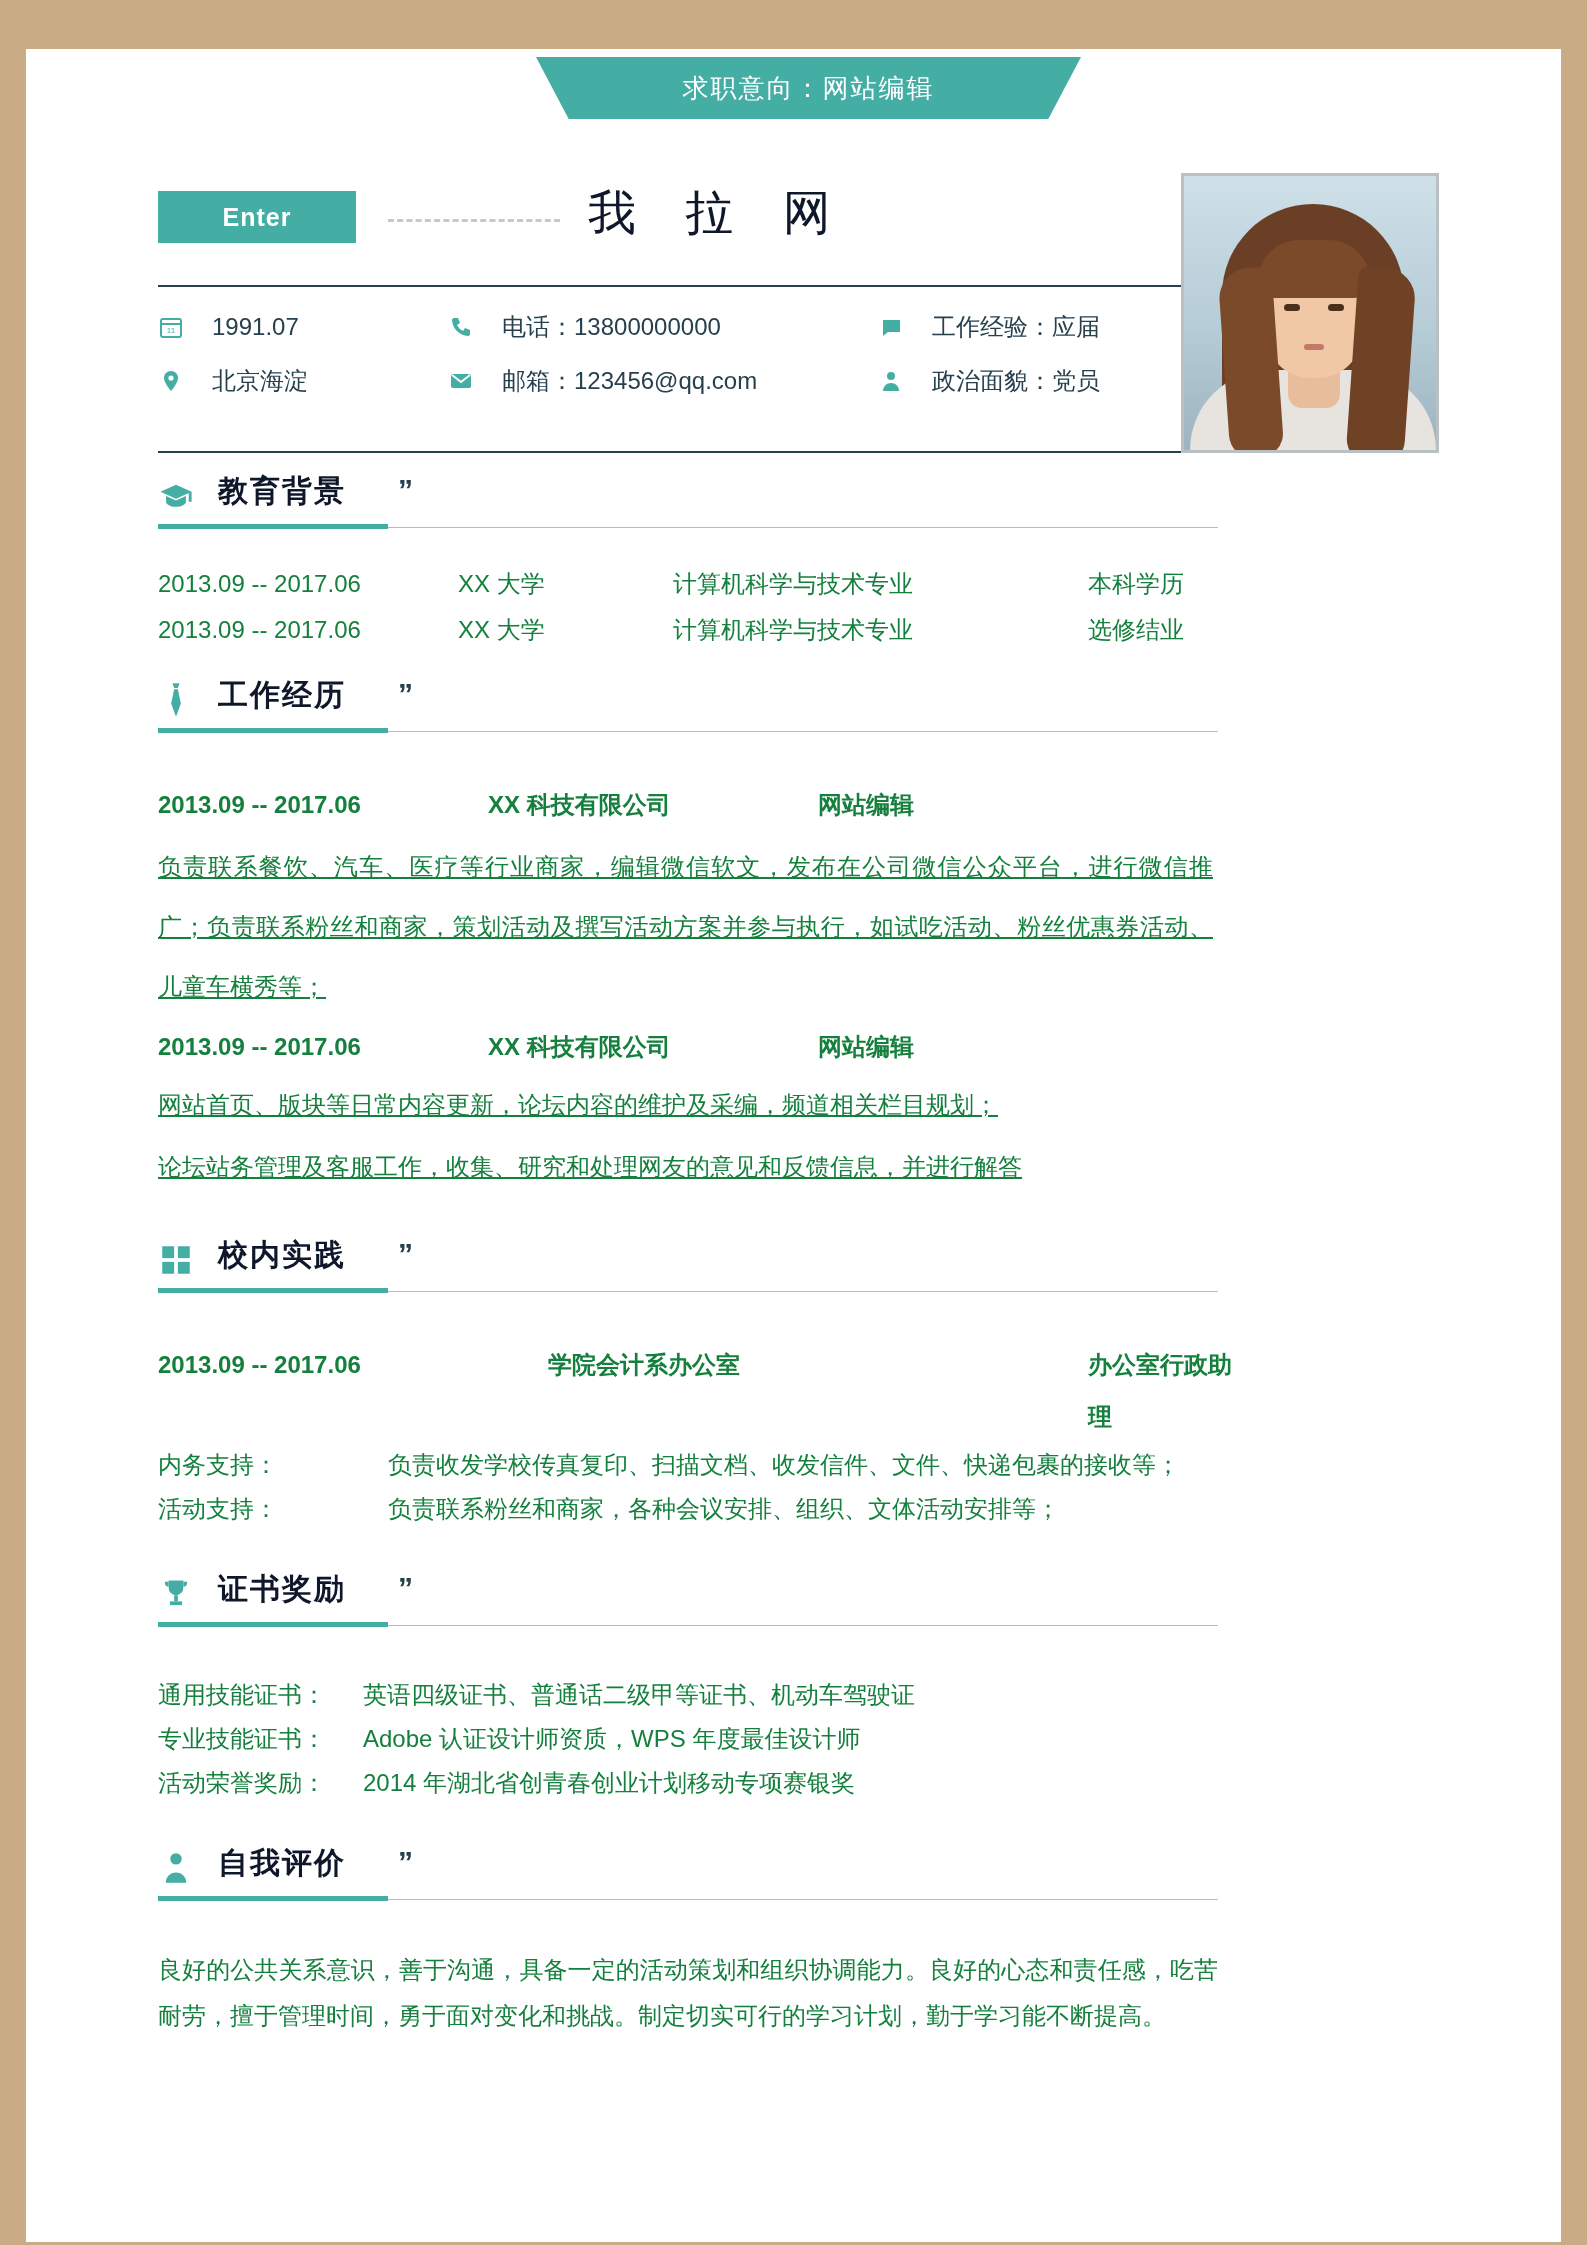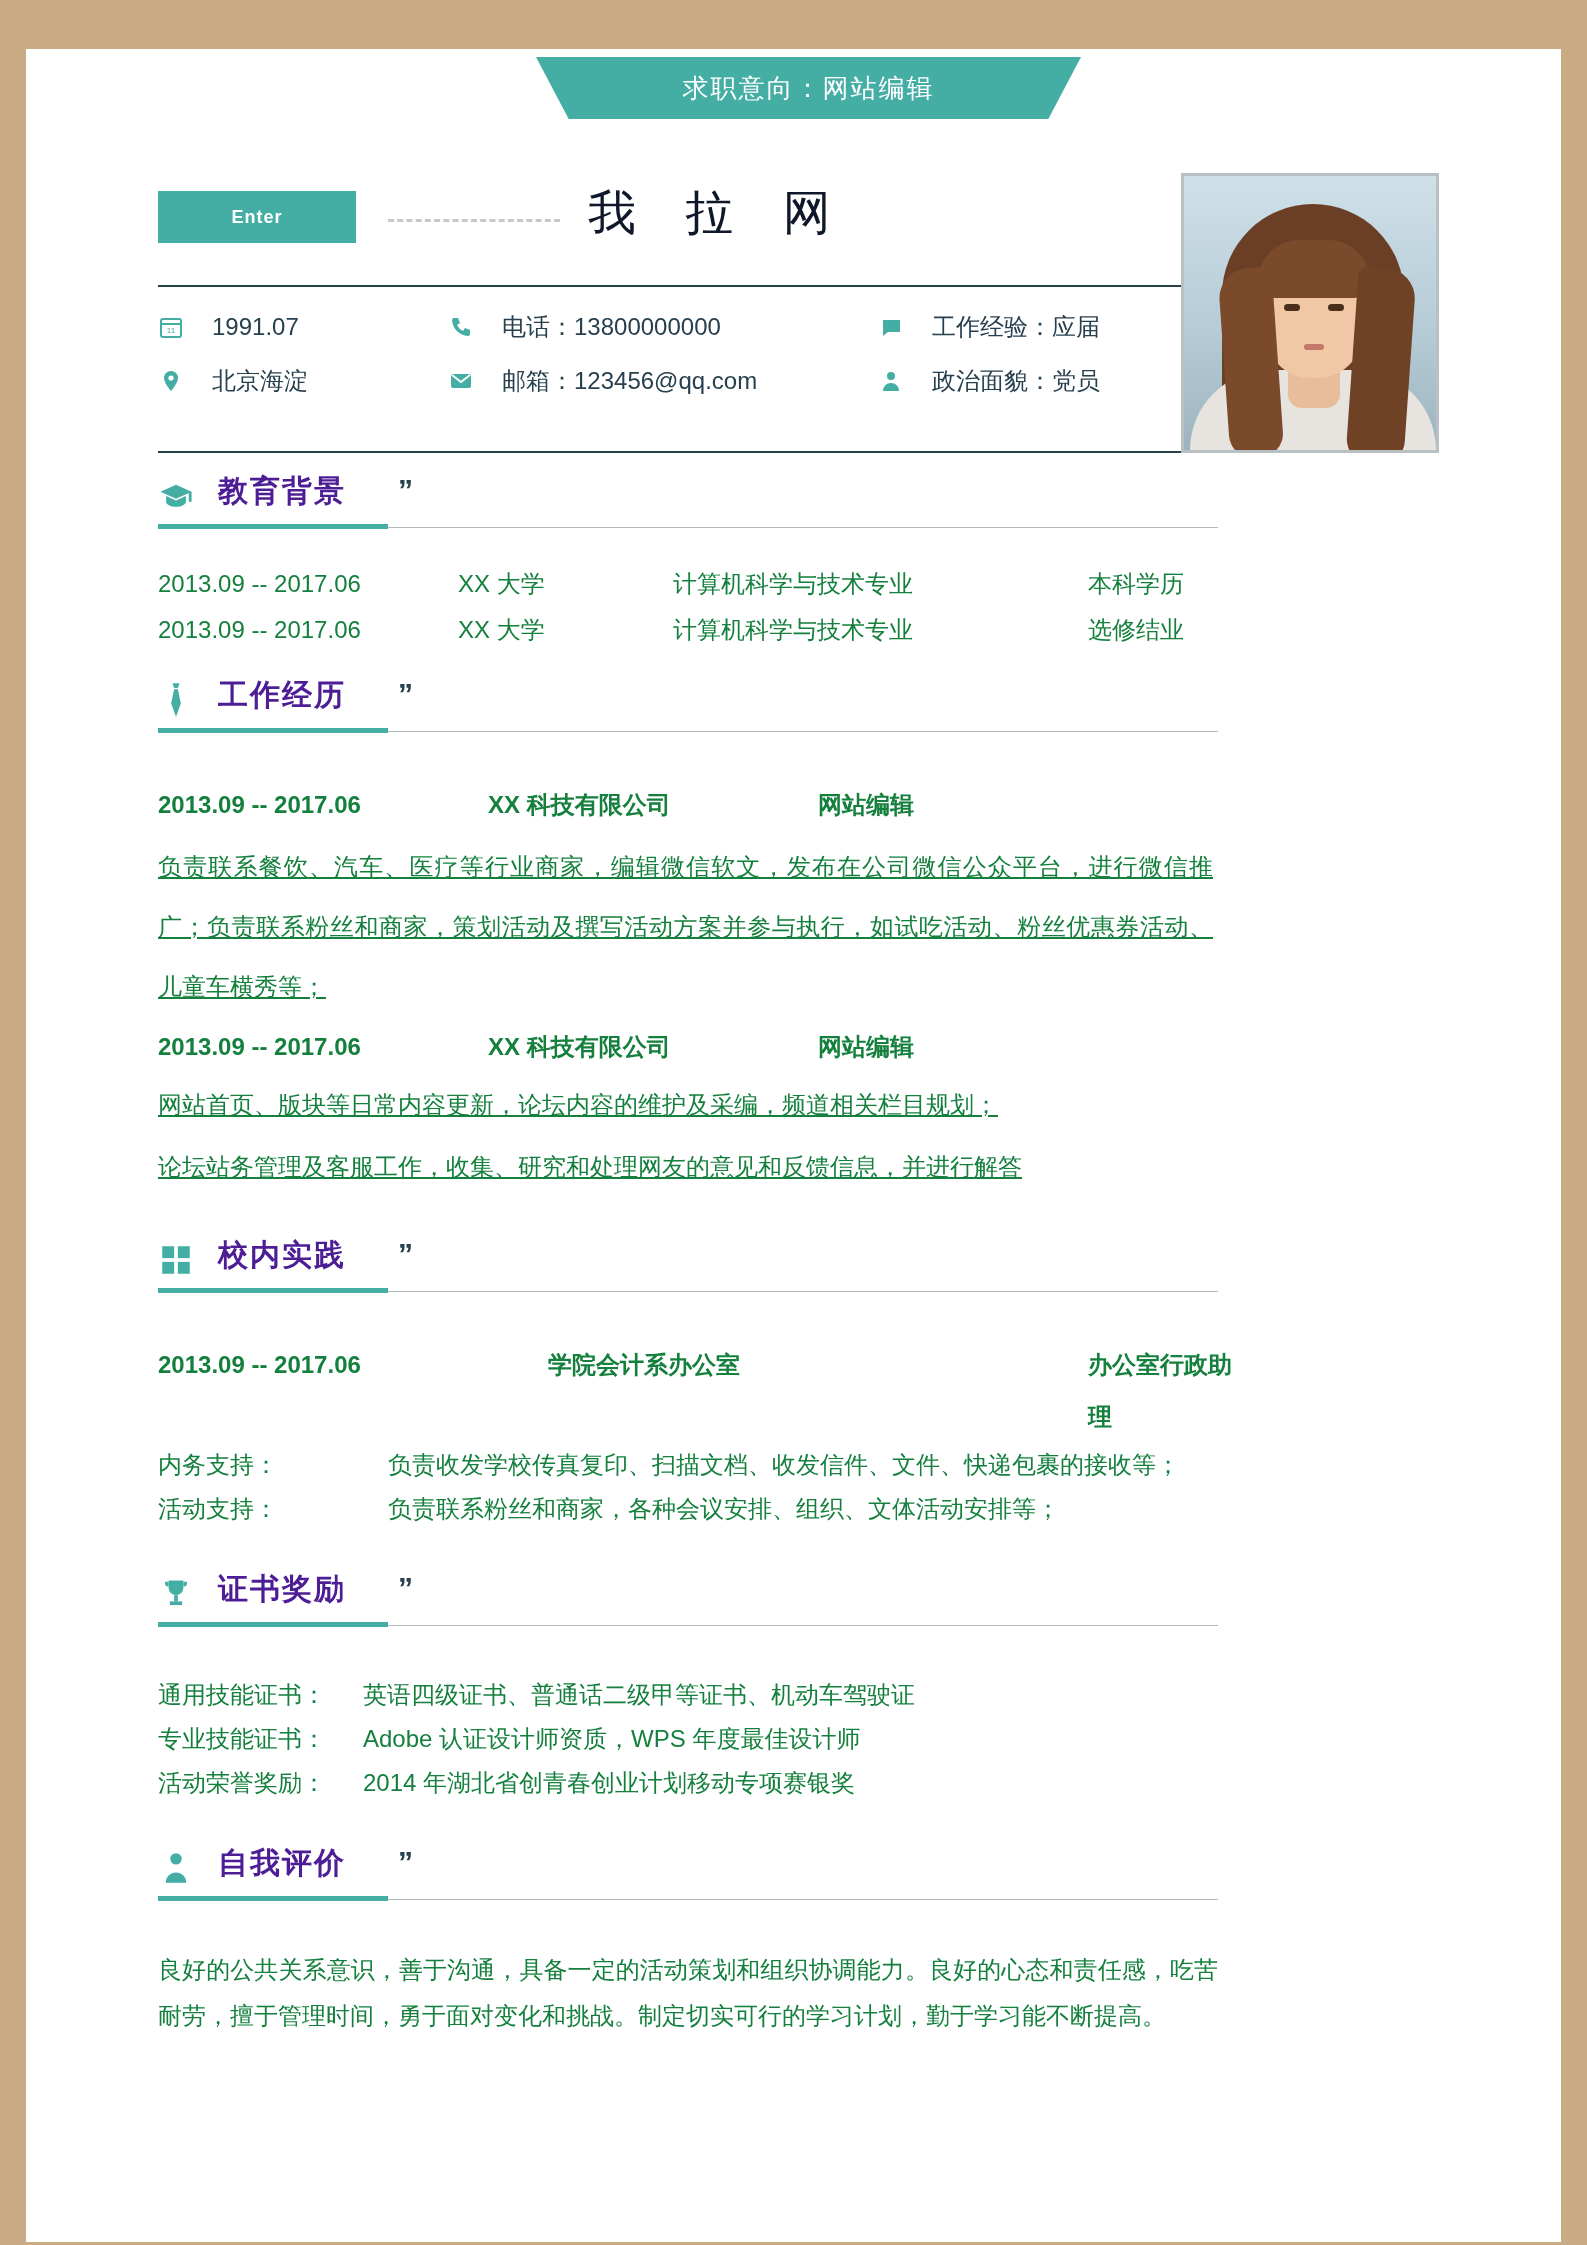--- a/index.html
+++ b/index.html
@@ -59,21 +59,21 @@
     height: 300px;
   }
   .enter-badge {
     position: absolute;
     left: 52px;
     top: 28px;
     width: 198px;
     height: 52px;
     background: #44ada4;
     color: #ffffff;
-    font-size: 18px;
+    font-size: 25px;
     font-weight: bold;
     display: flex;
     align-items: center;
     justify-content: center;
     letter-spacing: 1px;
   }
   .dashline {
     position: absolute;
     left: 282px;
     top: 56px;
@@ -192,21 +192,21 @@
     display: flex;
     align-items: center;
     justify-content: center;
   }
   .sec-title {
     position: absolute;
     left: 60px;
     top: 2px;
     font-size: 30px;
     font-weight: bold;
-    color: #4c1d95;
+    color: #0f172a;
     letter-spacing: 2px;
   }
   .sec-quote {
     position: absolute;
     top: 4px;
     font-size: 30px;
     color: #27404e;
     font-weight: bold;
   }
   .sec-underline {

